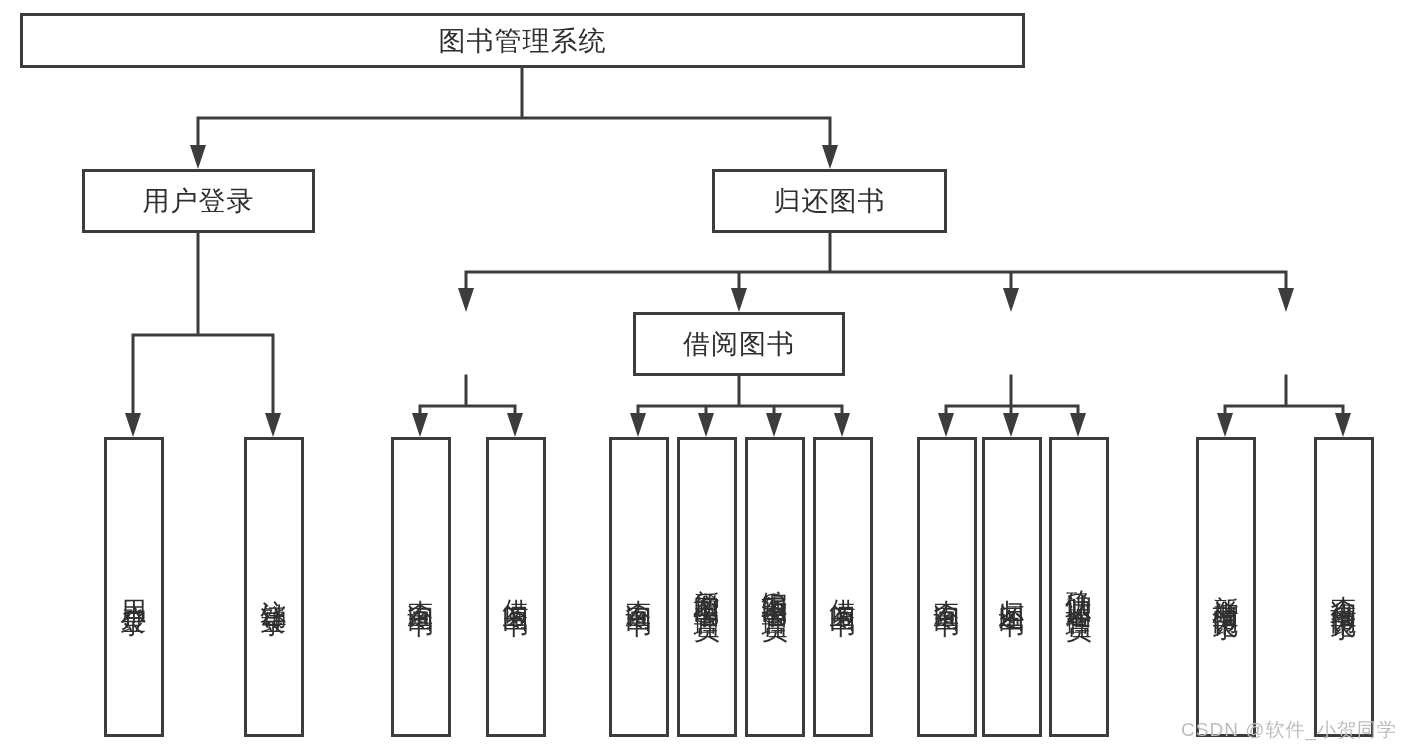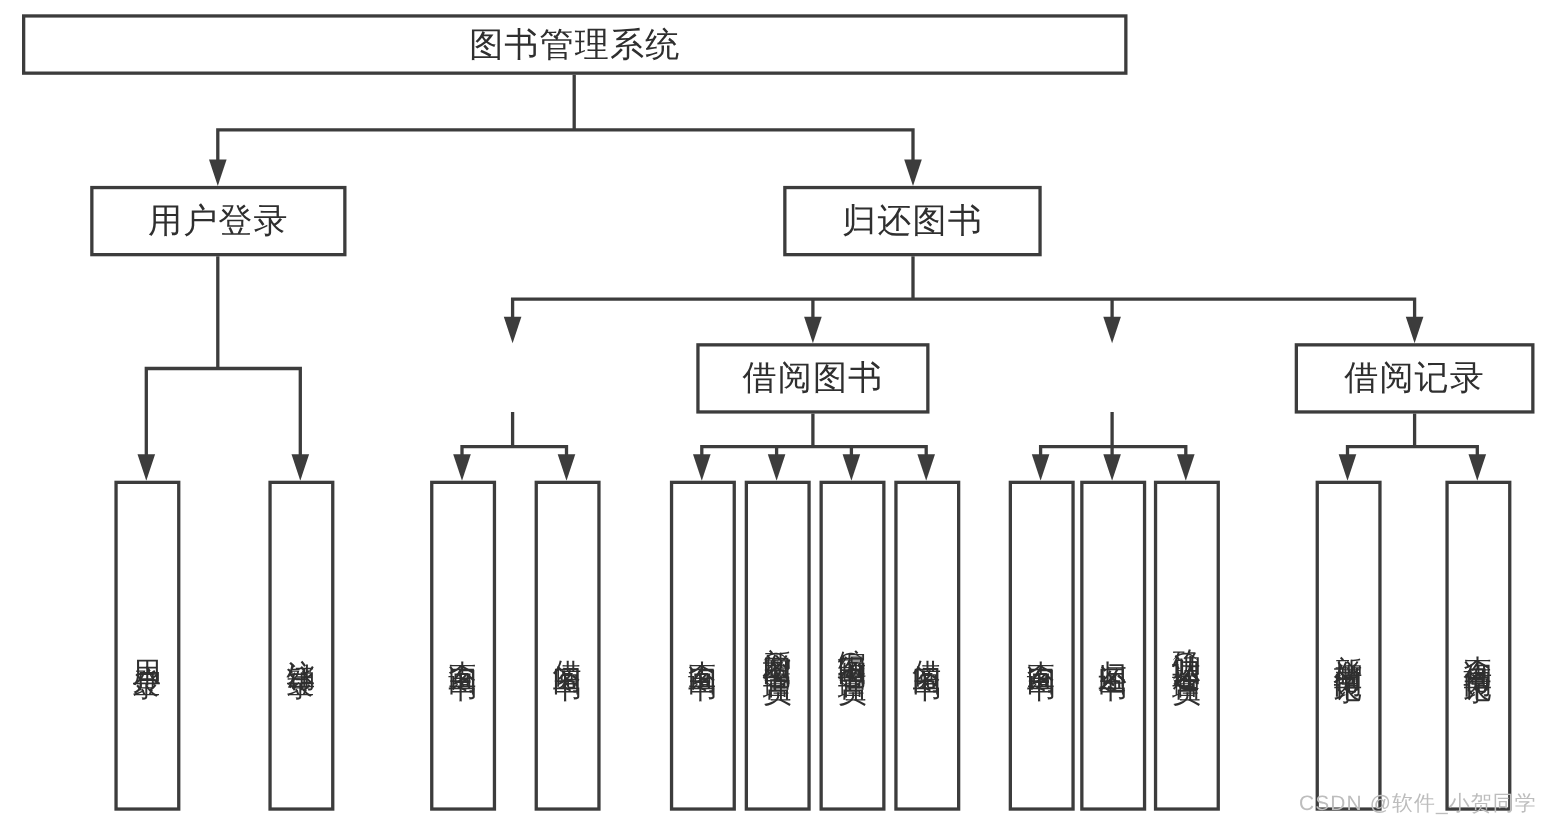--- a/index.html
+++ b/index.html
@@ -25,21 +25,21 @@
   .node {
     position: absolute;
     background: #fff;
     border: 3px solid var(--line);
     display: flex;
     align-items: center;
     justify-content: center;
     color: var(--text);
   }
   .node.h .label {
-    font-size: 31px;
+    font-size: 27px;
     letter-spacing: 1px;
     white-space: nowrap;
     text-align: center;
   }
   .node.leaf { top: 437px; width: 60px; height: 300px; }
   .node.leaf .label {
     writing-mode: vertical-rl;
     text-orientation: mixed;
     font-size: 26px;
     letter-spacing: 4px;
@@ -134,23 +134,20 @@
   <div class="node h" id="n-user-login">
     <span class="label">用户登录</span>
   </div>
   <div class="node h" id="n-book-mgmt">
     <span class="label">归还图书</span>
   </div>
 
   <div class="node h" id="n-borrow">
     <span class="label">借阅图书</span>
   </div>
-  <div class="node h" id="n-records">
-    <span class="label">借阅记录</span>
-  </div>
 
   <div class="node leaf" id="l1">
     <span class="label">用户登录</span>
   </div>
   <div class="node leaf" id="l2">
     <span class="label">注销登录</span>
   </div>
   <div class="node leaf" id="l3">
     <span class="label">查询图书</span>
   </div>

